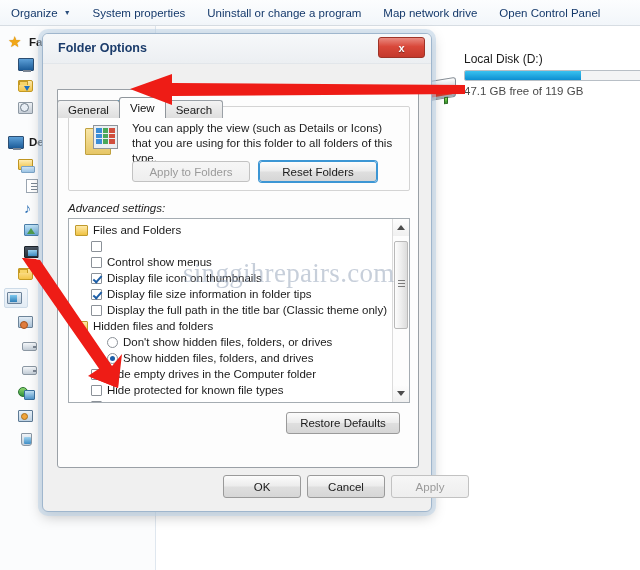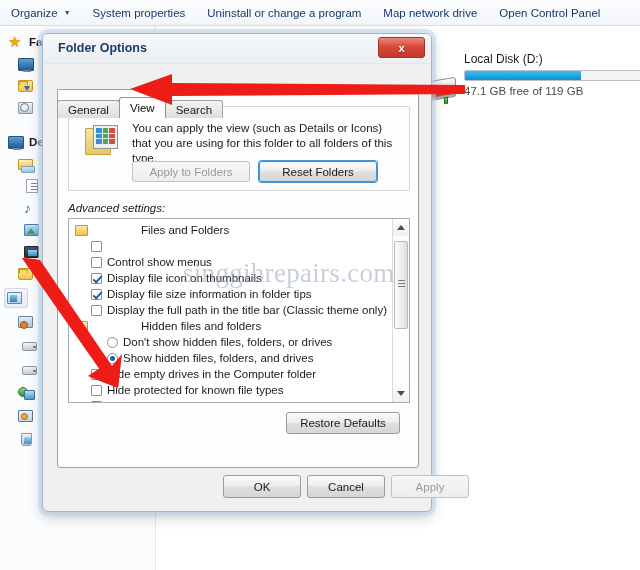--- a/index.html
+++ b/index.html
@@ -191,21 +191,21 @@
   .btn.focus { box-shadow:0 0 0 1px #3c96d4; border-color:#3c96d4; }
   #btn-apply-folders { position:absolute; left:63px; top:54px; width:118px; height:21px; }
   #btn-reset-folders { position:absolute; left:190px; top:54px; width:118px; height:21px; }
 
   #adv-label { position:absolute; left:10px; top:112px; font-size:11.5px; color:#1b1b1b;font-style:italic; }
   #adv-list {
     position:absolute; left:10px; top:128px; width:342px; height:185px;
     background:#fff; border:1px solid #a5acb2; overflow:hidden;
   }
   .li { position:relative; height:16px; display:flex; align-items:center; font-size:11.5px; color:#1b1b1b; white-space:nowrap; }
-  .li.cat { padding-left:6px;gap:48px; }
+  .li.cat { padding-left:6px; }
   .li.opt { padding-left:22px; }
   .li.opt2 { padding-left:38px; }
   .cat-ico { width:13px;height:11px;margin-right:5px;background:linear-gradient(#ffe9a8,#efc242);
              border:1px solid #bf9a2c;border-radius:1px;position:relative;flex:0 0 13px;}
   .cb { width:11px;height:11px;background:#fff;border:1px solid #8b9198;border-radius:1px;
         margin-right:5px;position:relative;flex:0 0 11px; }
   .cb.on::after{content:"";position:absolute;left:3px;top:0px;width:3px;height:7px;
         border:solid #1d5fa8;border-width:0 2px 2px 0;transform:rotate(42deg);}
   .rb { width:11px;height:11px;border-radius:50%;background:#fff;border:1px solid #8b9198;
         margin-right:5px;position:relative;flex:0 0 11px; }

